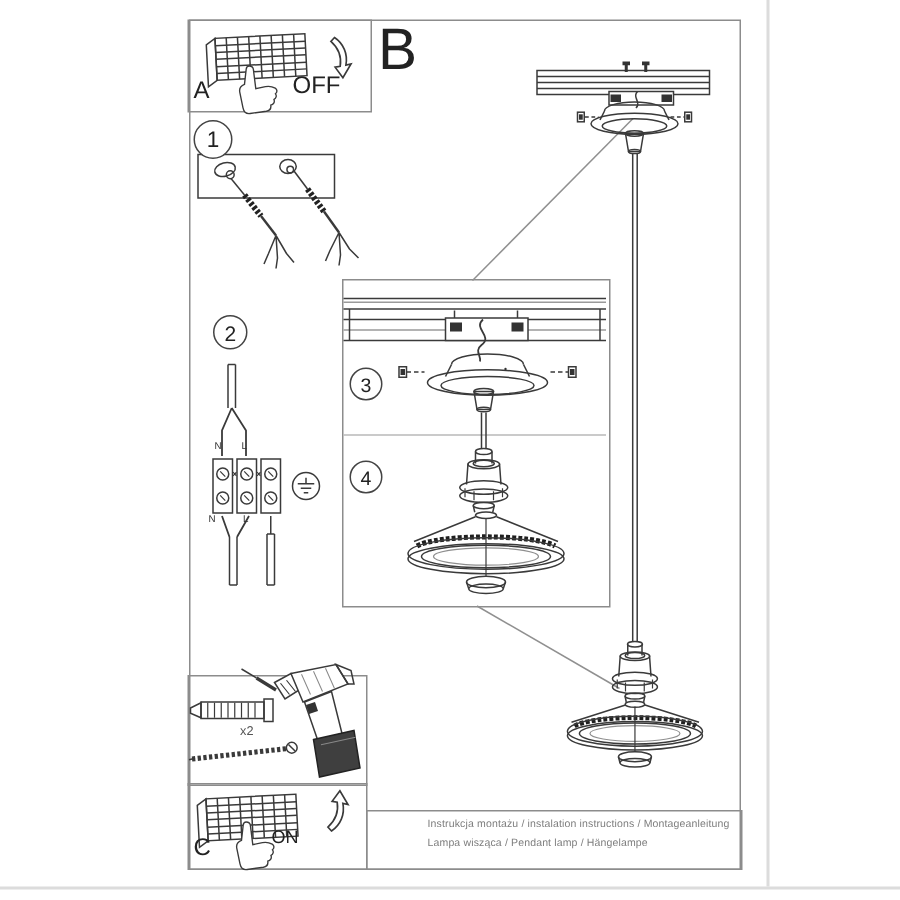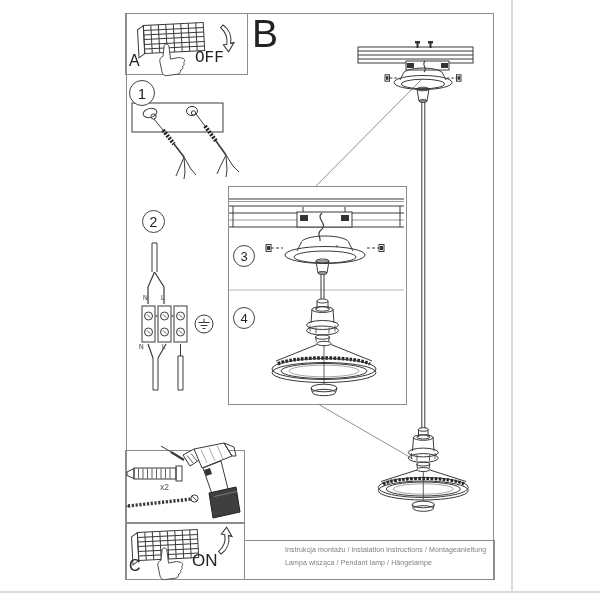--- a/index.html
+++ b/index.html
@@ -296,34 +296,34 @@
         <use href="#fusestrip"></use>
       </g>
       <g transform="translate(160,548) scale(0.82)">
         <use href="#handptr"></use>
       </g>
       <path transform="translate(218,527)" d="M3,27 C9,23 12,16 10.6,8.6 L14,9.4 L8.6,0.2 L3.4,7.2 L6.8,7.8 C7.8,14.2 5.6,20 0.6,24.4 Z" style="fill:#fff;stroke:#3a3a3a;stroke-width:1.1;"></path>
     </g>
   </svg>
 
   <div class="letter" style="left:129px;top:52px;font-size:16px;">A</div>
-  <div class="letter" style="left:195px;top:49px;font-size:16px;font-family:Liberation Mono, monospace;">OFF</div>
+  <div class="letter" style="left:195px;top:49px;font-size:16px;">OFF</div>
   <div class="letter" style="left:252px;top:14px;font-size:39px;line-height:1;">B</div>
 
   <div class="circle-step" style="left:129px;top:80px;width:24px;height:24px;font-size:15px;">1</div>
   <div class="circle-step" style="left:142px;top:210px;width:21px;height:21px;font-size:14px;">2</div>
   <div class="circle-step" style="left:233px;top:245px;width:20px;height:20px;font-size:13px;">3</div>
   <div class="circle-step" style="left:233px;top:307px;width:20px;height:20px;font-size:13px;">4</div>
 
   <div class="tinylbl" style="left:143px;top:294px;">N</div>
   <div class="tinylbl" style="left:161px;top:294px;">L</div>
   <div class="tinylbl" style="left:139px;top:343px;">N</div>
   <div class="tinylbl" style="left:162px;top:343px;">L</div>
 
   <div class="abs" style="left:160px;top:482px;font-size:8.5px;color:#555;">x2</div>
 
   <div class="letter" style="left:129px;top:557px;font-size:16px;">C</div>
-  <div class="letter" style="left:192px;top:551px;font-size:17px;">ON</div>
+  <div class="letter" style="left:181px;top:551px;font-size:12px;">ON</div>
 
   <div class="footer-text" style="left:285px;top:546px;">Instrukcja montażu / instalation instructions / Montageanleitung</div>
   <div class="footer-text" style="left:285px;top:559px;">Lampa wisząca / Pendant lamp / Hängelampe</div>
 
 </div>
 
 </body></html>

